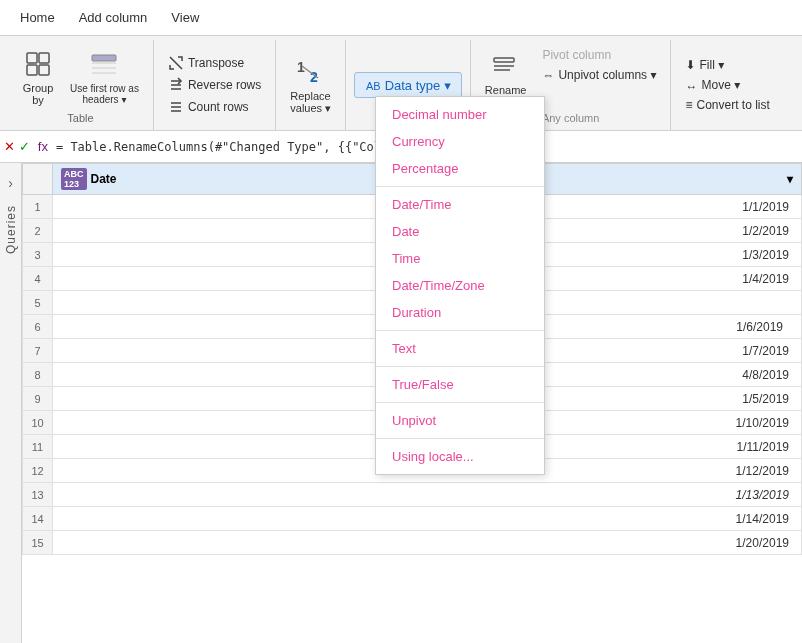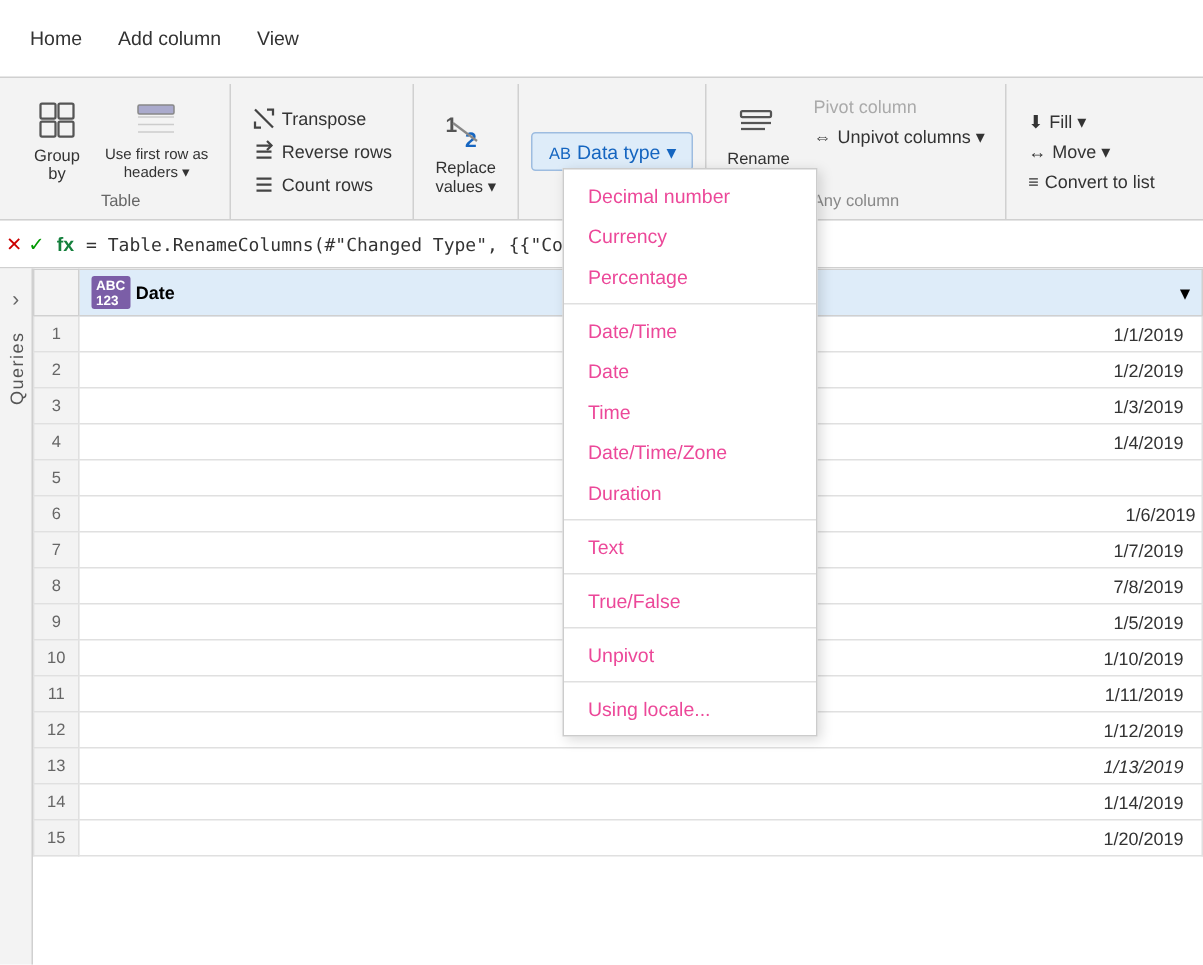--- a/index.html
+++ b/index.html
@@ -1,19 +1,19 @@
 <!DOCTYPE html>
 <html><head>
   <meta charset="utf-8">
   <style>
     * { box-sizing: border-box; margin: 0; padding: 0; }
     body { font-family: 'Segoe UI', Arial, sans-serif; font-size: 13px; background: #fff; width: 802px; height: 643px; overflow: hidden; }
 
     
-    .menu-bar { display: flex; align-items: center; background: #fff; border-bottom: 1px solid #d0d0d0; padding: 0 8px; height: 52px; }
+    .menu-bar { display: flex; align-items: center; background: #fff; border-bottom: 1px solid #d0d0d0; padding: 0 8px; height: 36px; }
     .menu-item { padding: 8px 12px; cursor: pointer; font-size: 13px; color: #333; }
     .menu-item.active { font-weight: bold; border-bottom: 2px solid #217346; color: #217346; }
 
     
     .ribbon { background: #f3f3f3; border-bottom: 1px solid #d0d0d0; padding: 4px 8px 0 8px; display: flex; align-items: stretch; min-height: 90px; position: relative; }
     .ribbon-group { display: flex; flex-direction: column; align-items: center; padding: 4px 8px; border-right: 1px solid #d0d0d0; }
     .ribbon-group:last-child { border-right: none; }
     .ribbon-group-label { font-size: 11px; color: #666; margin-top: auto; padding-top: 2px; padding-bottom: 2px; }
 
     .ribbon-btn { display: flex; flex-direction: column; align-items: center; padding: 4px 6px; cursor: pointer; border-radius: 3px; min-width: 44px; }
@@ -28,21 +28,21 @@
     .data-type-btn { background: #deecf9; border: 1px solid #9dbce0; border-radius: 3px; padding: 4px 10px; cursor: pointer; display: flex; align-items: center; gap: 4px; font-size: 13px; font-weight: 500; color: #1565c0; }
 
     
     .dropdown-menu { position: absolute; top: 60px; left: 375px; background: #fff; border: 1px solid #ccc; box-shadow: 2px 2px 8px rgba(0,0,0,0.15); z-index: 100; min-width: 170px; padding: 4px 0; }
     .dropdown-item { padding: 6px 16px; cursor: pointer; font-size: 13px; color: #ec4899; }
     .dropdown-divider { height: 1px; background: #e0e0e0; margin: 4px 0; }
 
     
     .formula-bar { display: flex; align-items: center; border-bottom: 1px solid #d0d0d0; height: 32px; background: #fff; padding: 0 4px; gap: 4px; }
     .formula-icons { display: flex; align-items: center; gap: 4px; color: #666; }
-    .formula-eq { font-size: 13px; color: #15803d; padding: 0 4px; font-weight: bold; }
+    .formula-eq { font-size: 13px; color: #701a75; padding: 0 4px; }
     .formula-text { font-size: 12px; color: #333; font-family: 'Consolas', monospace; }
 
     
     .main-area { display: flex; height: calc(643px - 36px - 94px - 32px); }
 
     
     .sidebar { width: 22px; background: #f3f3f3; border-right: 1px solid #d0d0d0; display: flex; flex-direction: column; align-items: center; padding-top: 8px; }
     .sidebar-label { writing-mode: vertical-rl; transform: rotate(180deg); font-size: 12px; color: #555; letter-spacing: 1px; margin-top: 10px; }
     .sidebar-arrow { font-size: 14px; color: #666; cursor: pointer; padding: 4px; }
 
@@ -62,21 +62,21 @@
 
 <div class="menu-bar">
   <div class="menu-item">Home</div>
   <div class="menu-item">Add column</div>
   <div class="menu-item">View</div>
 </div>
 
 <div class="ribbon" style="position:relative;">
 
   <div class="ribbon-group">
-    <div style="display:flex; gap:4px; align-items:flex-start; flex:1;">
+    <div style="display:flex; gap:4px; align-items:center; flex:1;">
 
       <div class="ribbon-btn">
         <div class="btn-icon">
           <svg width="28" height="28" viewBox="0 0 28 28">
             <rect x="3" y="3" width="10" height="10" rx="1" fill="none" stroke="#555" stroke-width="1.5"></rect>
             <rect x="15" y="3" width="10" height="10" rx="1" fill="none" stroke="#555" stroke-width="1.5"></rect>
             <rect x="3" y="15" width="10" height="10" rx="1" fill="none" stroke="#555" stroke-width="1.5"></rect>
             <rect x="15" y="15" width="10" height="10" rx="1" fill="none" stroke="#555" stroke-width="1.5"></rect>
           </svg>
         </div>
@@ -271,29 +271,29 @@
           <tr>
     <td class="row-num">4</td>
     <td style="text-align:right; padding-right:12px;">1/4/2019</td>
   </tr>
           <tr>
     <td class="row-num">5</td>
     <td style="text-align:center; padding-right:12px;">1/5/2019</td>
   </tr>
           <tr>
     <td class="row-num">6</td>
-    <td style="text-align:right; padding-right:4px;">1/6/2019</td>
+    <td style="text-align:right; padding-right:18px;">1/6/2019</td>
   </tr>
           <tr>
     <td class="row-num">7</td>
     <td style="text-align:right; padding-right:12px;">1/7/2019</td>
   </tr>
           <tr>
     <td class="row-num">8</td>
-    <td style="text-align:right; padding-right:12px;">7/8/2019</td>
+    <td style="text-align:right; padding-right:12px;">4/8/2019</td>
   </tr>
           <tr>
     <td class="row-num">9</td>
     <td style="text-align:right; padding-right:12px;">1/5/2019</td>
   </tr>
           <tr>
     <td class="row-num">10</td>
     <td style="text-align:right; padding-right:12px;">1/10/2019</td>
   </tr>
           <tr>

